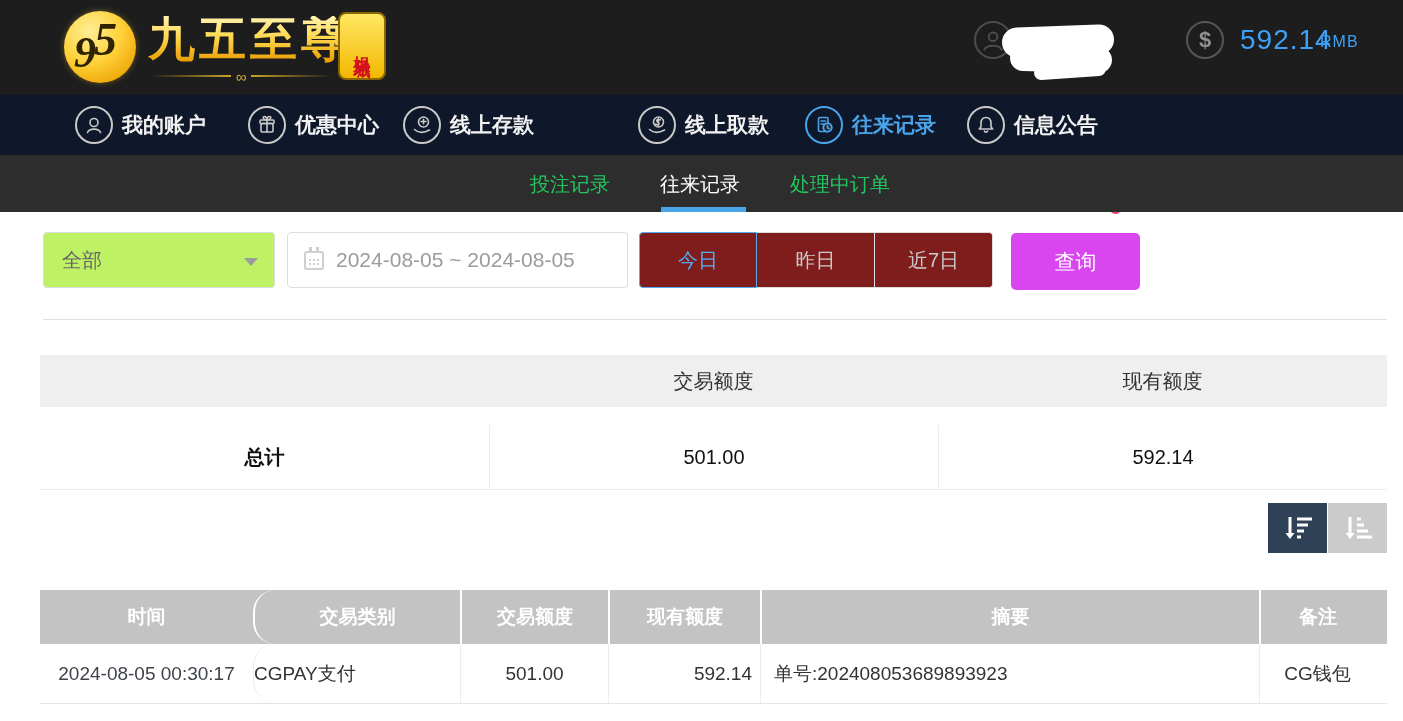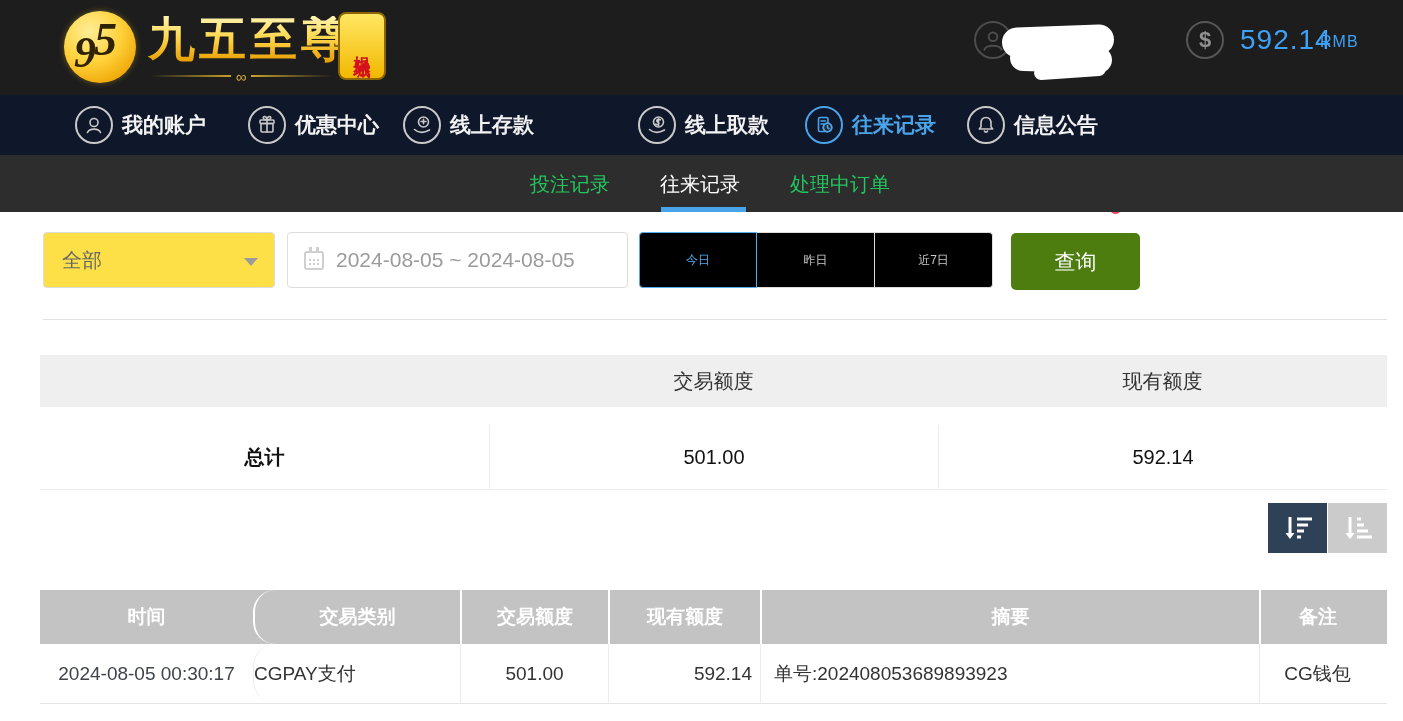--- a/index.html
+++ b/index.html
@@ -55,37 +55,37 @@
   .notif-dot { position:absolute; left:1110px; top:108px; width:11px; height:11px; border-radius:50%; background:#f4486d; }
 
   
   .subtabs { position:absolute; left:0; top:155px; width:1403px; height:57px; background:#2d2d2d; }
   .subtab { position:absolute; top:16px; font-size:20px; color:#22c55e; cursor:pointer; white-space:nowrap; }
   .subtab.active { color:#ffffff; }
   .subtab-underline { position:absolute; left:661px; top:207px; width:85px; height:5px; background:#4aa4ea; }
 
   
   .type-select { position:absolute; left:43px; top:232px; width:232px; height:56px; border:1px solid #dcdcdc;
-    border-radius:4px; display:flex; align-items:center; padding:0 18px; font-size:20px; color:#666; cursor:pointer; background:#fde047; }
+    border-radius:4px; display:flex; align-items:center; padding:0 18px; font-size:20px; color:#666; cursor:pointer; background:#bef264; }
   .caret { position:absolute; right:16px; top:25px; width:0; height:0; border-left:7px solid transparent;
     border-right:7px solid transparent; border-top:8px solid #9b9b9b; }
   .date-box { position:absolute; left:287px; top:232px; width:341px; height:56px; border:1px solid #dcdcdc;
     border-radius:4px; display:flex; align-items:center; gap:12px; padding:0 16px; font-size:21px; color:#9b9b9b; background:#fff; cursor:pointer; }
   .cal-icon { position:relative; width:20px; height:19px; border:2px solid #cfcfcf; border-radius:3px; flex:0 0 auto; }
   .cal-icon:before, .cal-icon:after { content:""; position:absolute; top:-6px; width:3px; height:6px; background:#cfcfcf; }
   .cal-icon:before { left:3px; } .cal-icon:after { right:3px; }
   .cal-icon i { position:absolute; left:2px; top:5px; right:2px; bottom:2px; display:block;
     background-image:radial-gradient(#cfcfcf 1.2px, transparent 1.3px); background-size:4px 4px; }
   .seg-group { position:absolute; left:639px; top:232px; width:354px; height:56px; display:flex; }
-  .seg { width:118px; height:56px; display:flex; align-items:center; justify-content:center; font-size:12px;
-    color:#c9c9c9; border:1px solid #dcdcdc; border-left:none; background:#000000; cursor:pointer; }
+  .seg { width:118px; height:56px; display:flex; align-items:center; justify-content:center; font-size:20px;
+    color:#c9c9c9; border:1px solid #dcdcdc; border-left:none; background:#7f1d1d; cursor:pointer; }
   .seg:first-child { border-left:1px solid #dcdcdc; border-radius:4px 0 0 4px; }
   .seg:last-child { border-radius:0 4px 4px 0; }
   .seg.active { border:1px solid #54acf2; color:#54acf2; }
-  .search-btn { position:absolute; left:1011px; top:233px; width:129px; height:57px; background:#4d7c0f;
+  .search-btn { position:absolute; left:1011px; top:233px; width:129px; height:57px; background:#d946ef;
     border:none; border-radius:5px; color:#fff; font-size:21px; cursor:pointer; font-family:"Liberation Sans", sans-serif;text-align:center; }
   .divider { position:absolute; left:43px; top:319px; width:1344px; height:1px; background:#e0e0e0; }
 
   
   .summary { position:absolute; left:40px; top:355px; width:1347px; }
   .summary-head { display:flex; height:52px; background:#efefef; }
   .summary-head .cell { width:449px; display:flex; align-items:center; justify-content:center; font-size:20px; color:#333; }
   .summary-row { display:flex; height:65px; background:#fff; border-bottom:1px solid #ececec;margin-top:18px; }
   .summary-row .cell { width:449px; display:flex; align-items:center; justify-content:center; font-size:20px; color:#111; }
   .summary-row .cell + .cell { border-left:1px solid #ececec; }

